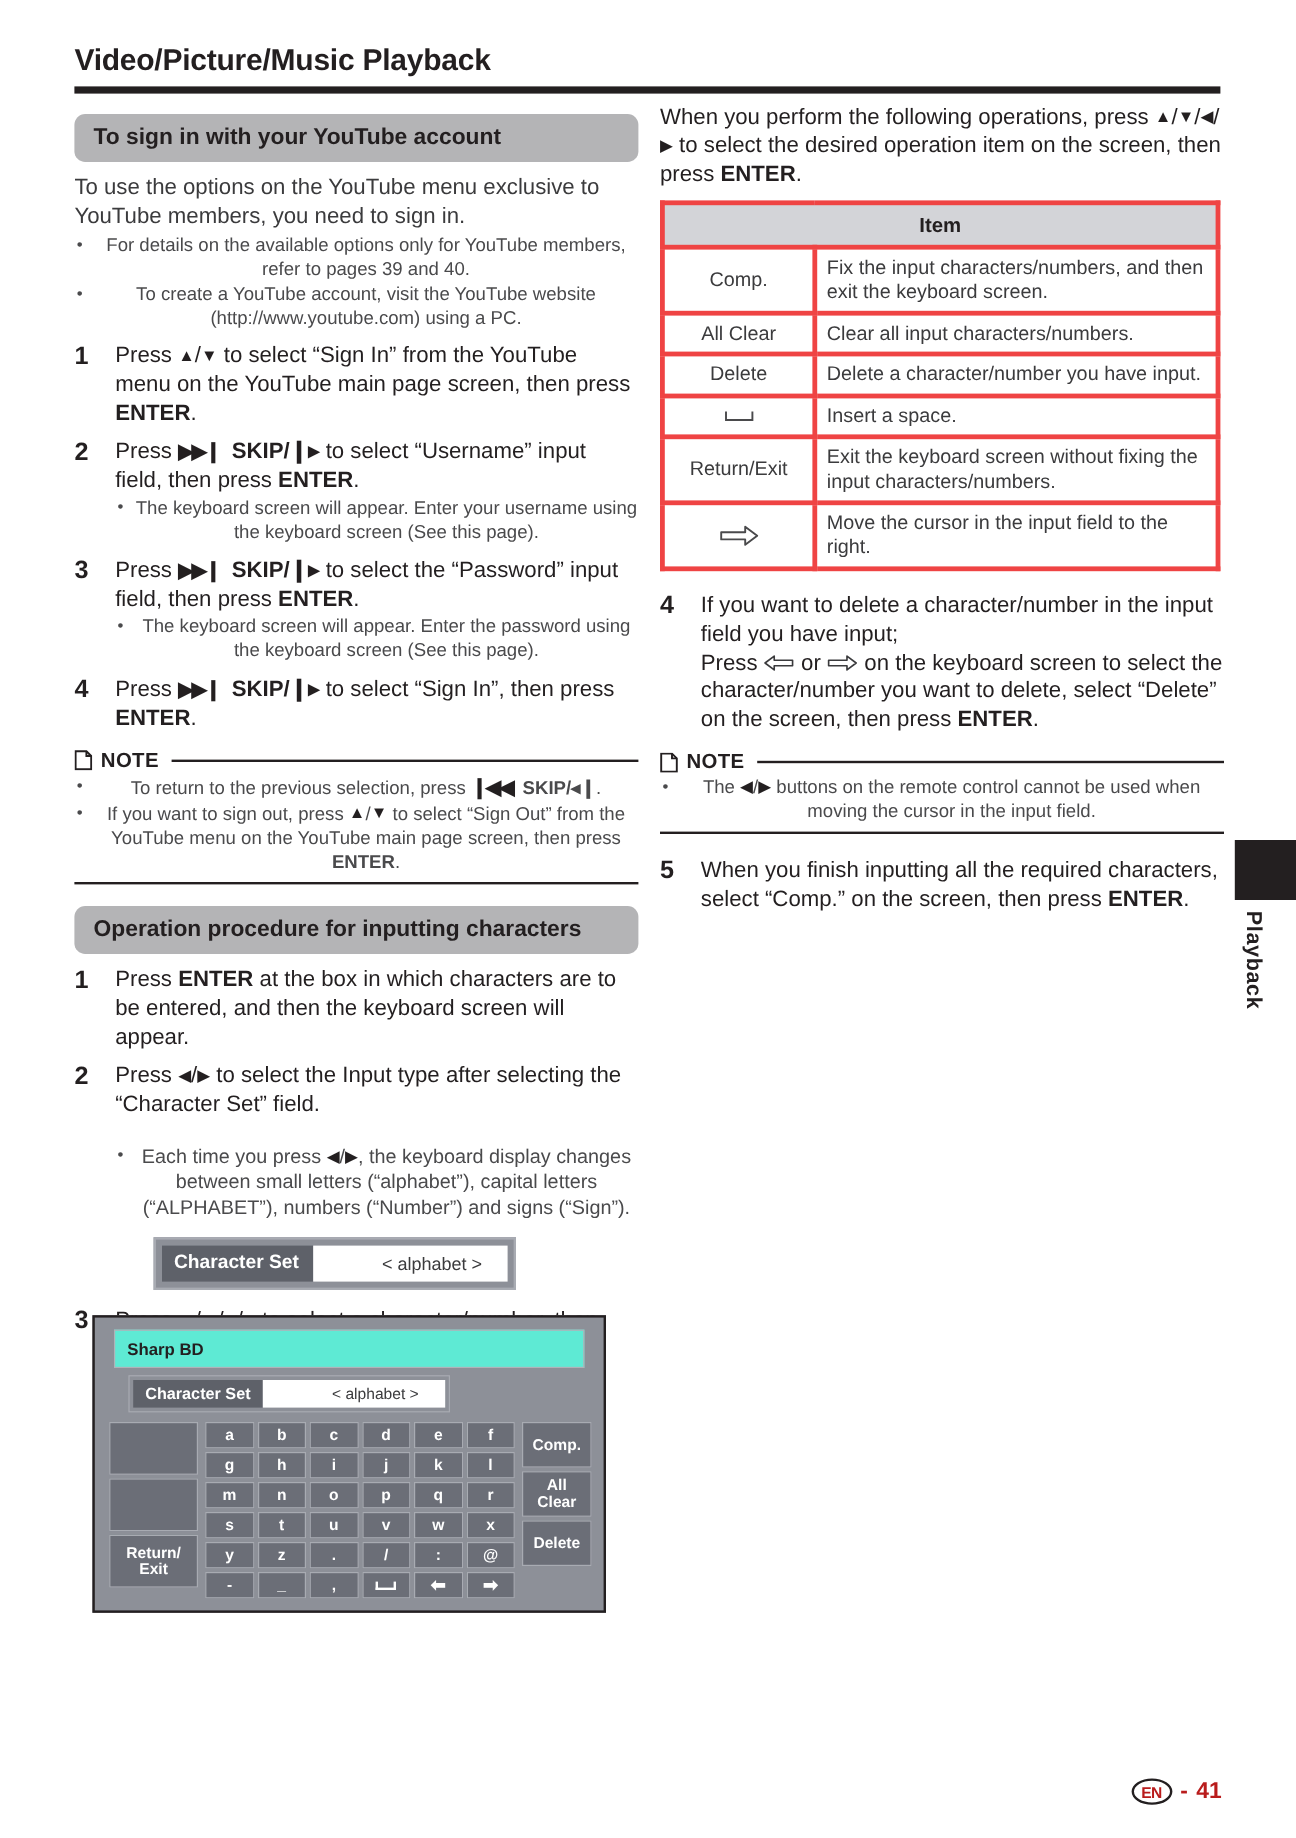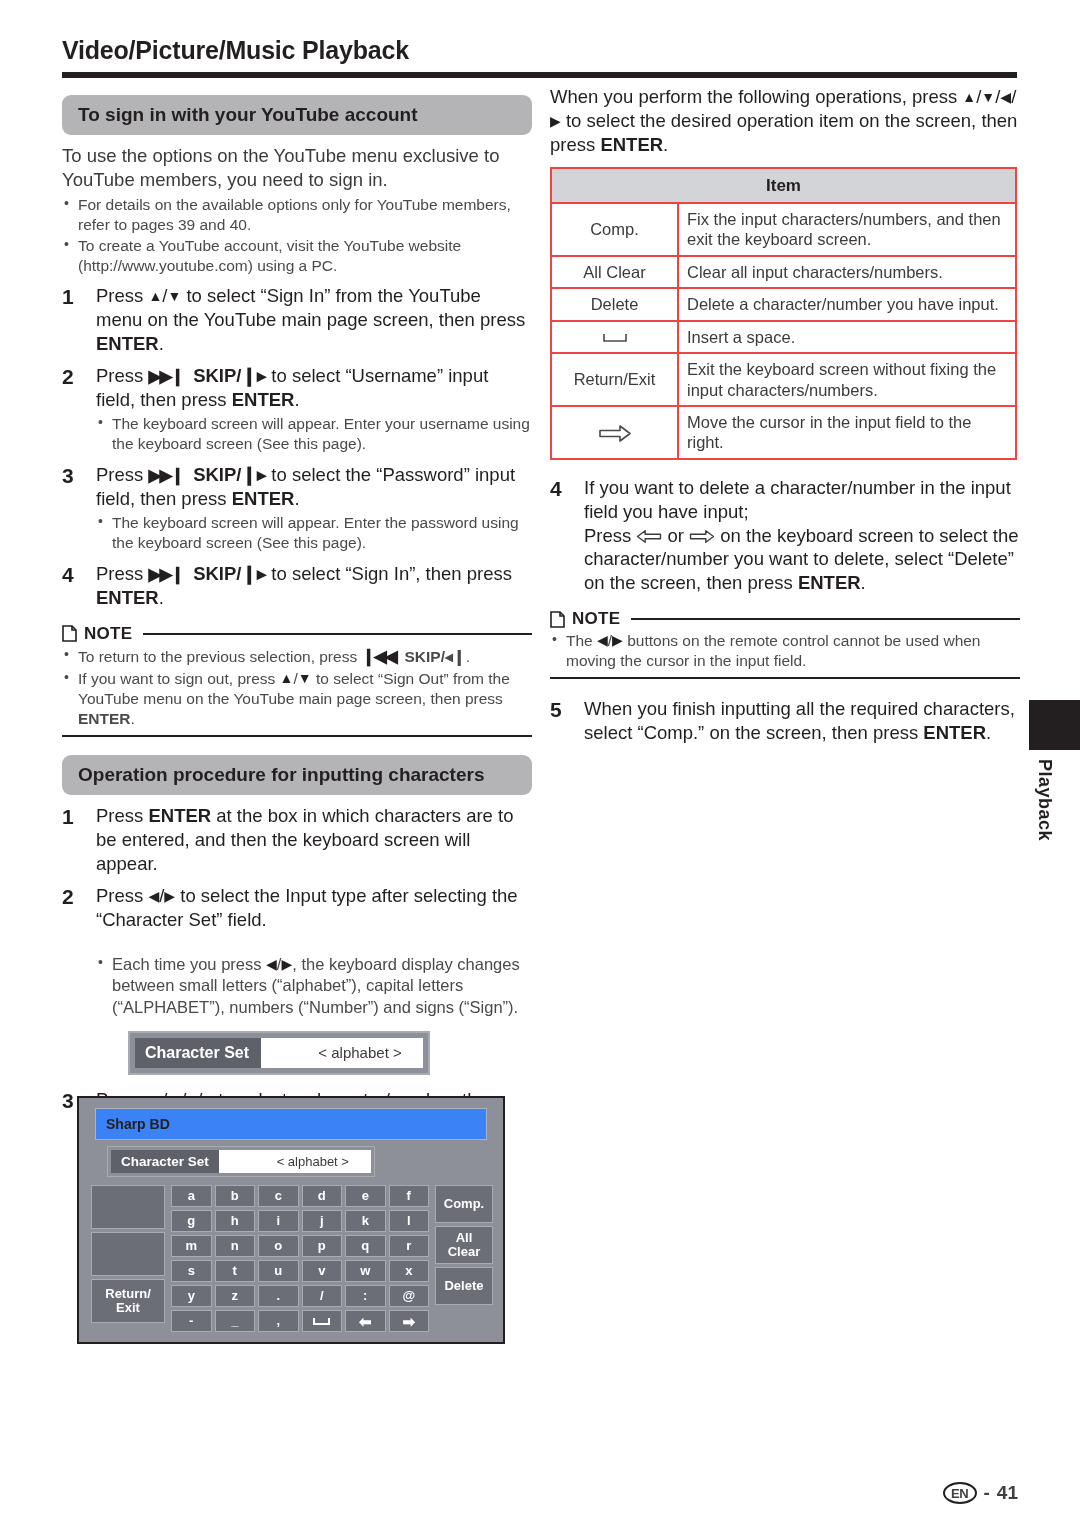--- a/index.html
+++ b/index.html
@@ -37,21 +37,21 @@
     font-size:19px; font-weight:bold; color:#231f20;
     line-height:1.22;
     margin-bottom:9px;
   }
 
   
   .body-txt { font-size:18.5px; line-height:1.31; color:#3b3b3d; }
   .body-txt.dark { color:#231f20; }
 
   
-  ul.bullets { list-style:none; margin:2px 0 0 0; padding:0; }
+  ul.bullets { list-style:none; margin:2px 0 0 0; padding:0;text-align:center; }
   ul.bullets li {
     position:relative; padding-left:16px;
     font-size:15.5px; line-height:1.30; color:#4a4a4c;
     margin-bottom:1px;
   }
   ul.bullets li::before {
     content:"\2022"; position:absolute; left:2px; top:-1px; font-size:14px;
   }
   ul.bullets.med li { font-size:16.5px;margin-top:22px; }
 
@@ -116,21 +116,21 @@
 
   
   .kbd-screen {
     position:absolute; left:77px; top:1096px;
     width:428px; height:248px;
     background:#8d9098;
     border:2px solid #231f20;
     padding:8px 10px 9px 10px;
   }
   .kbd-title {
-    background:#3b82f6; color:#231f20;
+    background:#5eead4; color:#231f20;
     border:1px solid #b0b2b8;
     font-size:14px; font-weight:bold;
     padding:7px 10px;
     margin:2px 0 6px 6px;
     width:calc(100% - 12px);
   }
   .kbd-charset {
     background:#8d9098;
     border:1px solid #a8abb2;
     display:inline-flex; align-items:stretch;
@@ -161,21 +161,21 @@
   }
 
   
   table.item-table {
     border-collapse:collapse;
     width:467px;
     margin-top:9px;
     border:2px solid #231f20;
   }
   table.item-table th, table.item-table td {
-    border:2px solid #ef4444;
+    border:4px solid #ef4444;
     padding:5px 8px;
     font-size:16.5px;
     color:#3b3b3d;
     line-height:1.24;
     vertical-align:middle;
   }
   table.item-table th {
     background:#d3d4d8; color:#231f20;
     font-weight:bold; font-size:17px;
     text-align:center;
@@ -198,21 +198,21 @@
     letter-spacing:0.5px;
     height:108px;
     display:flex; align-items:flex-start;
     padding-left:5px;
   }
 
   
   .footer {
     position:absolute; right:62px; bottom:28px;
     display:flex; align-items:center; gap:7px;
-    font-size:19px; font-weight:bold; color:#404040;
+    font-size:19px; font-weight:bold; color:#b91c1c;
   }
   .en-badge {
     display:inline-flex; align-items:center; justify-content:center;
     border:2px solid #231f20; border-radius:50%;
     width:34px; height:22px;
     font-size:13px; font-weight:bold; letter-spacing:-0.5px;
   }
   .u { }
 </style>
 </head>

